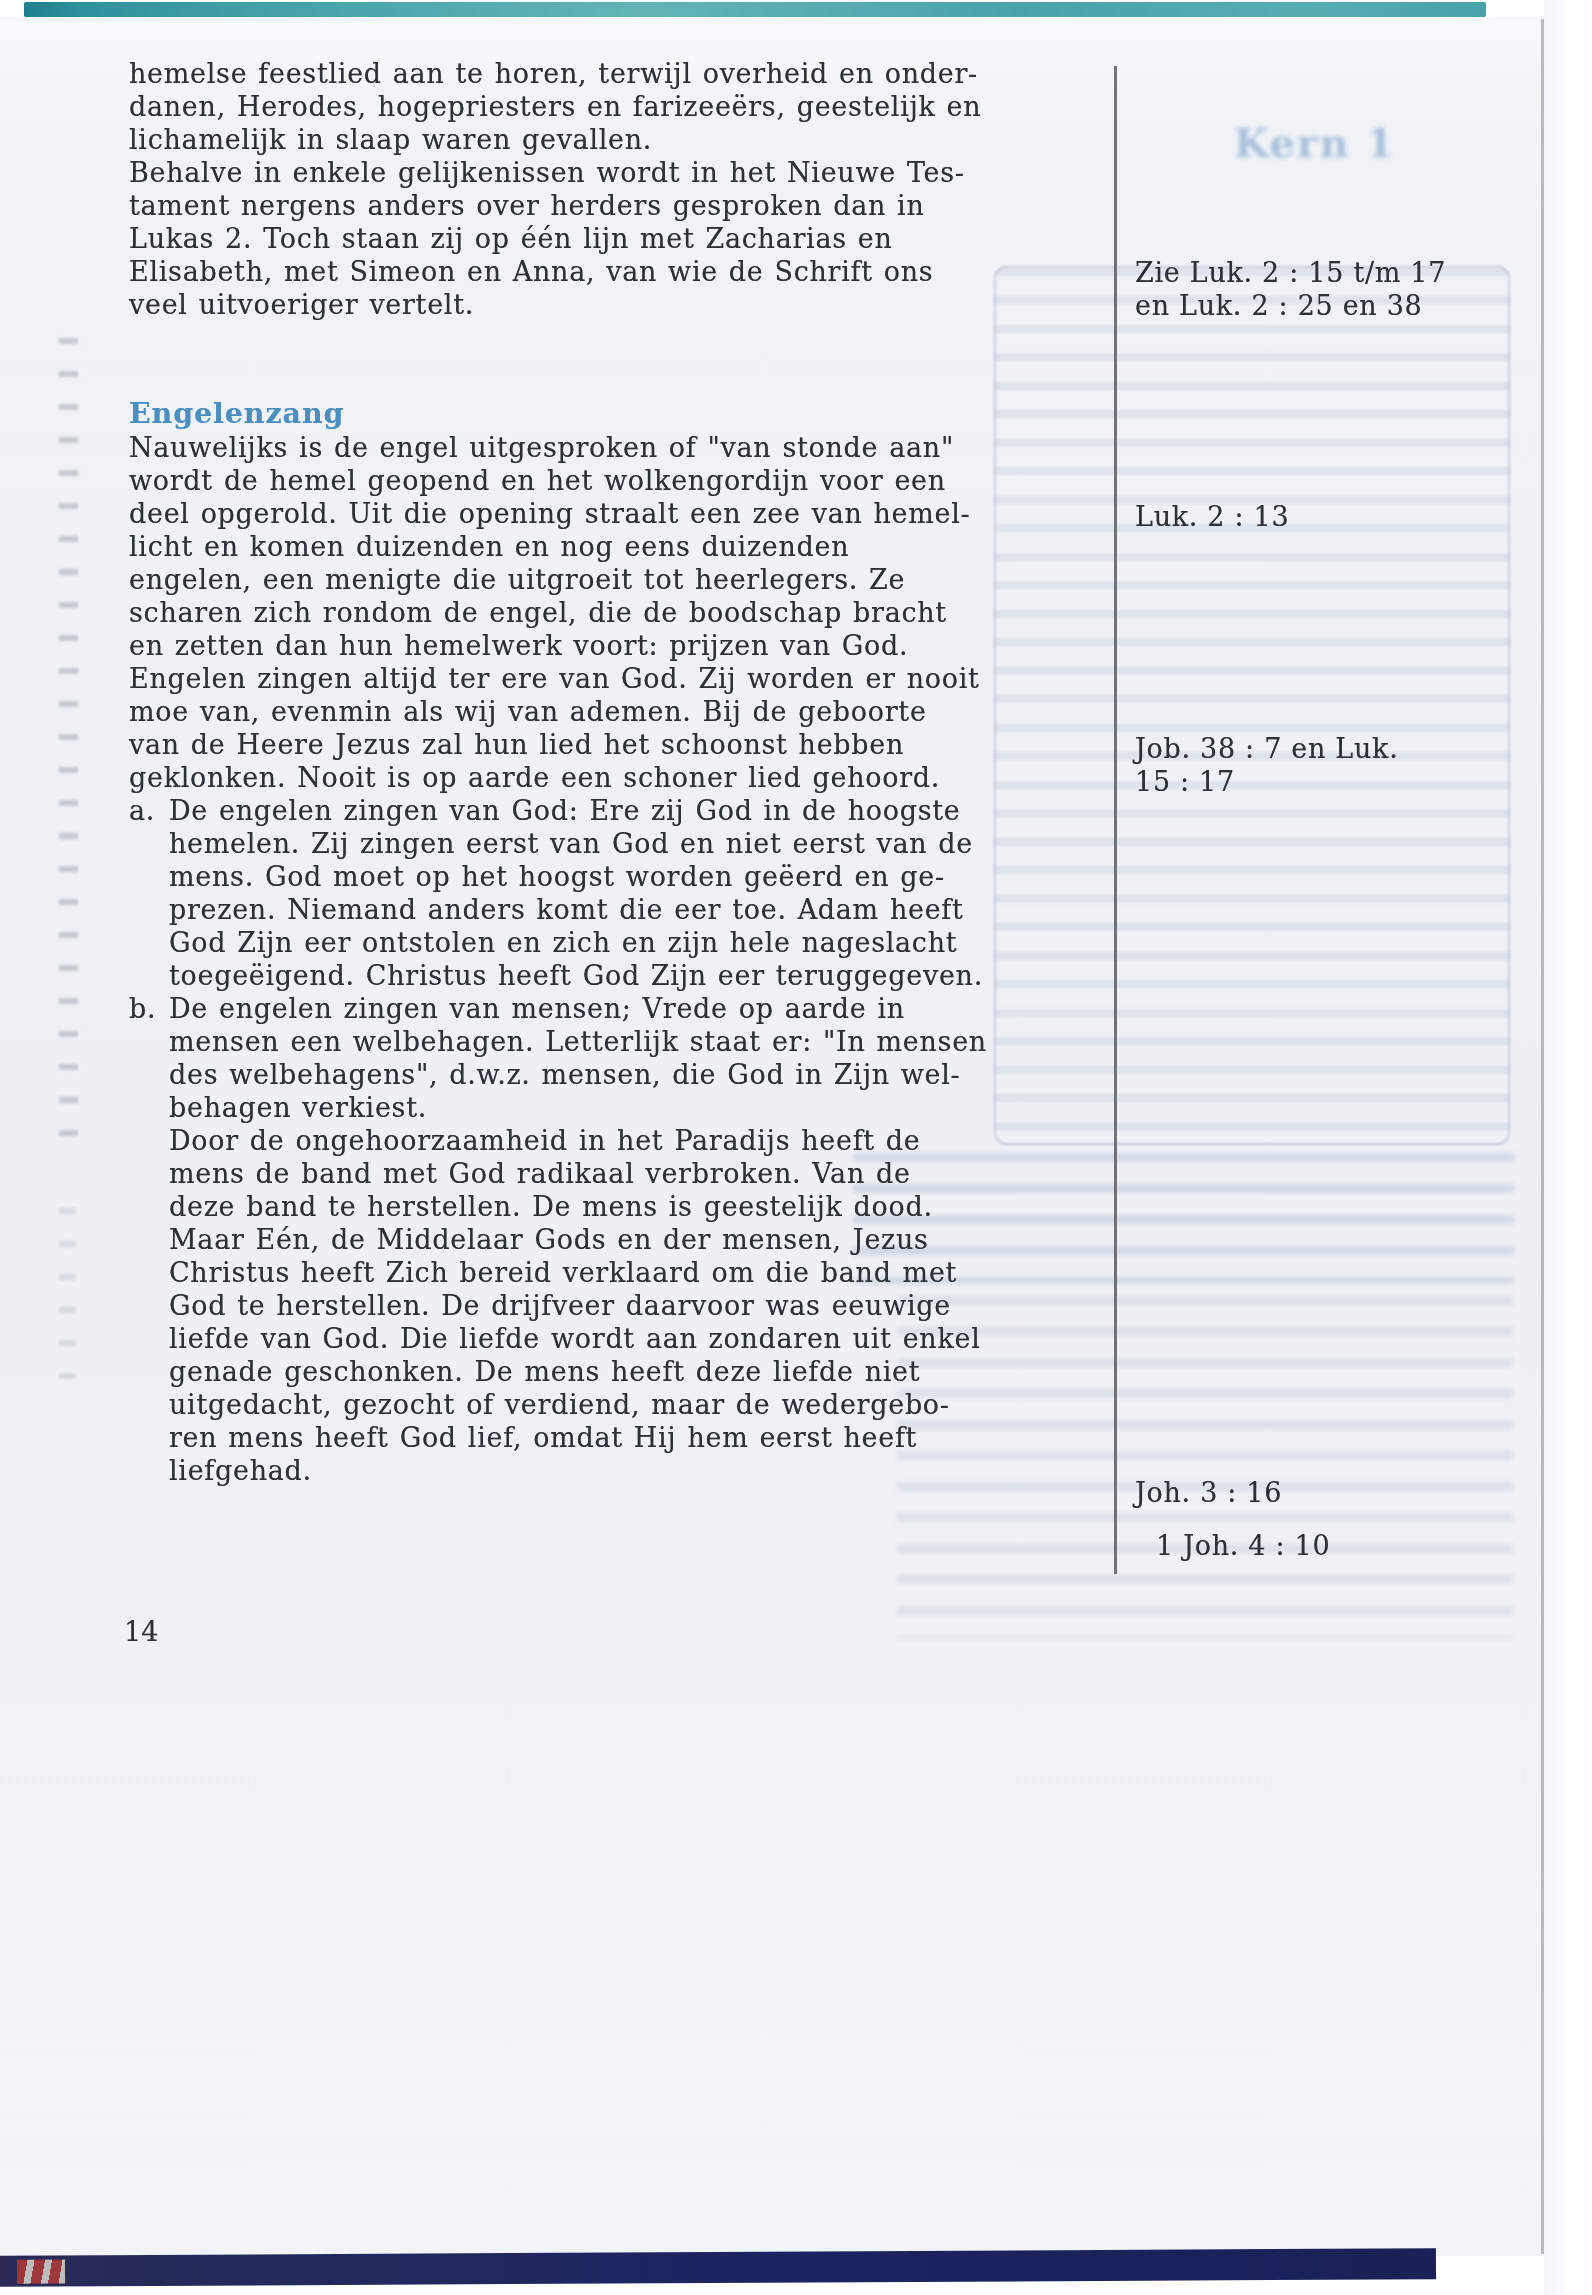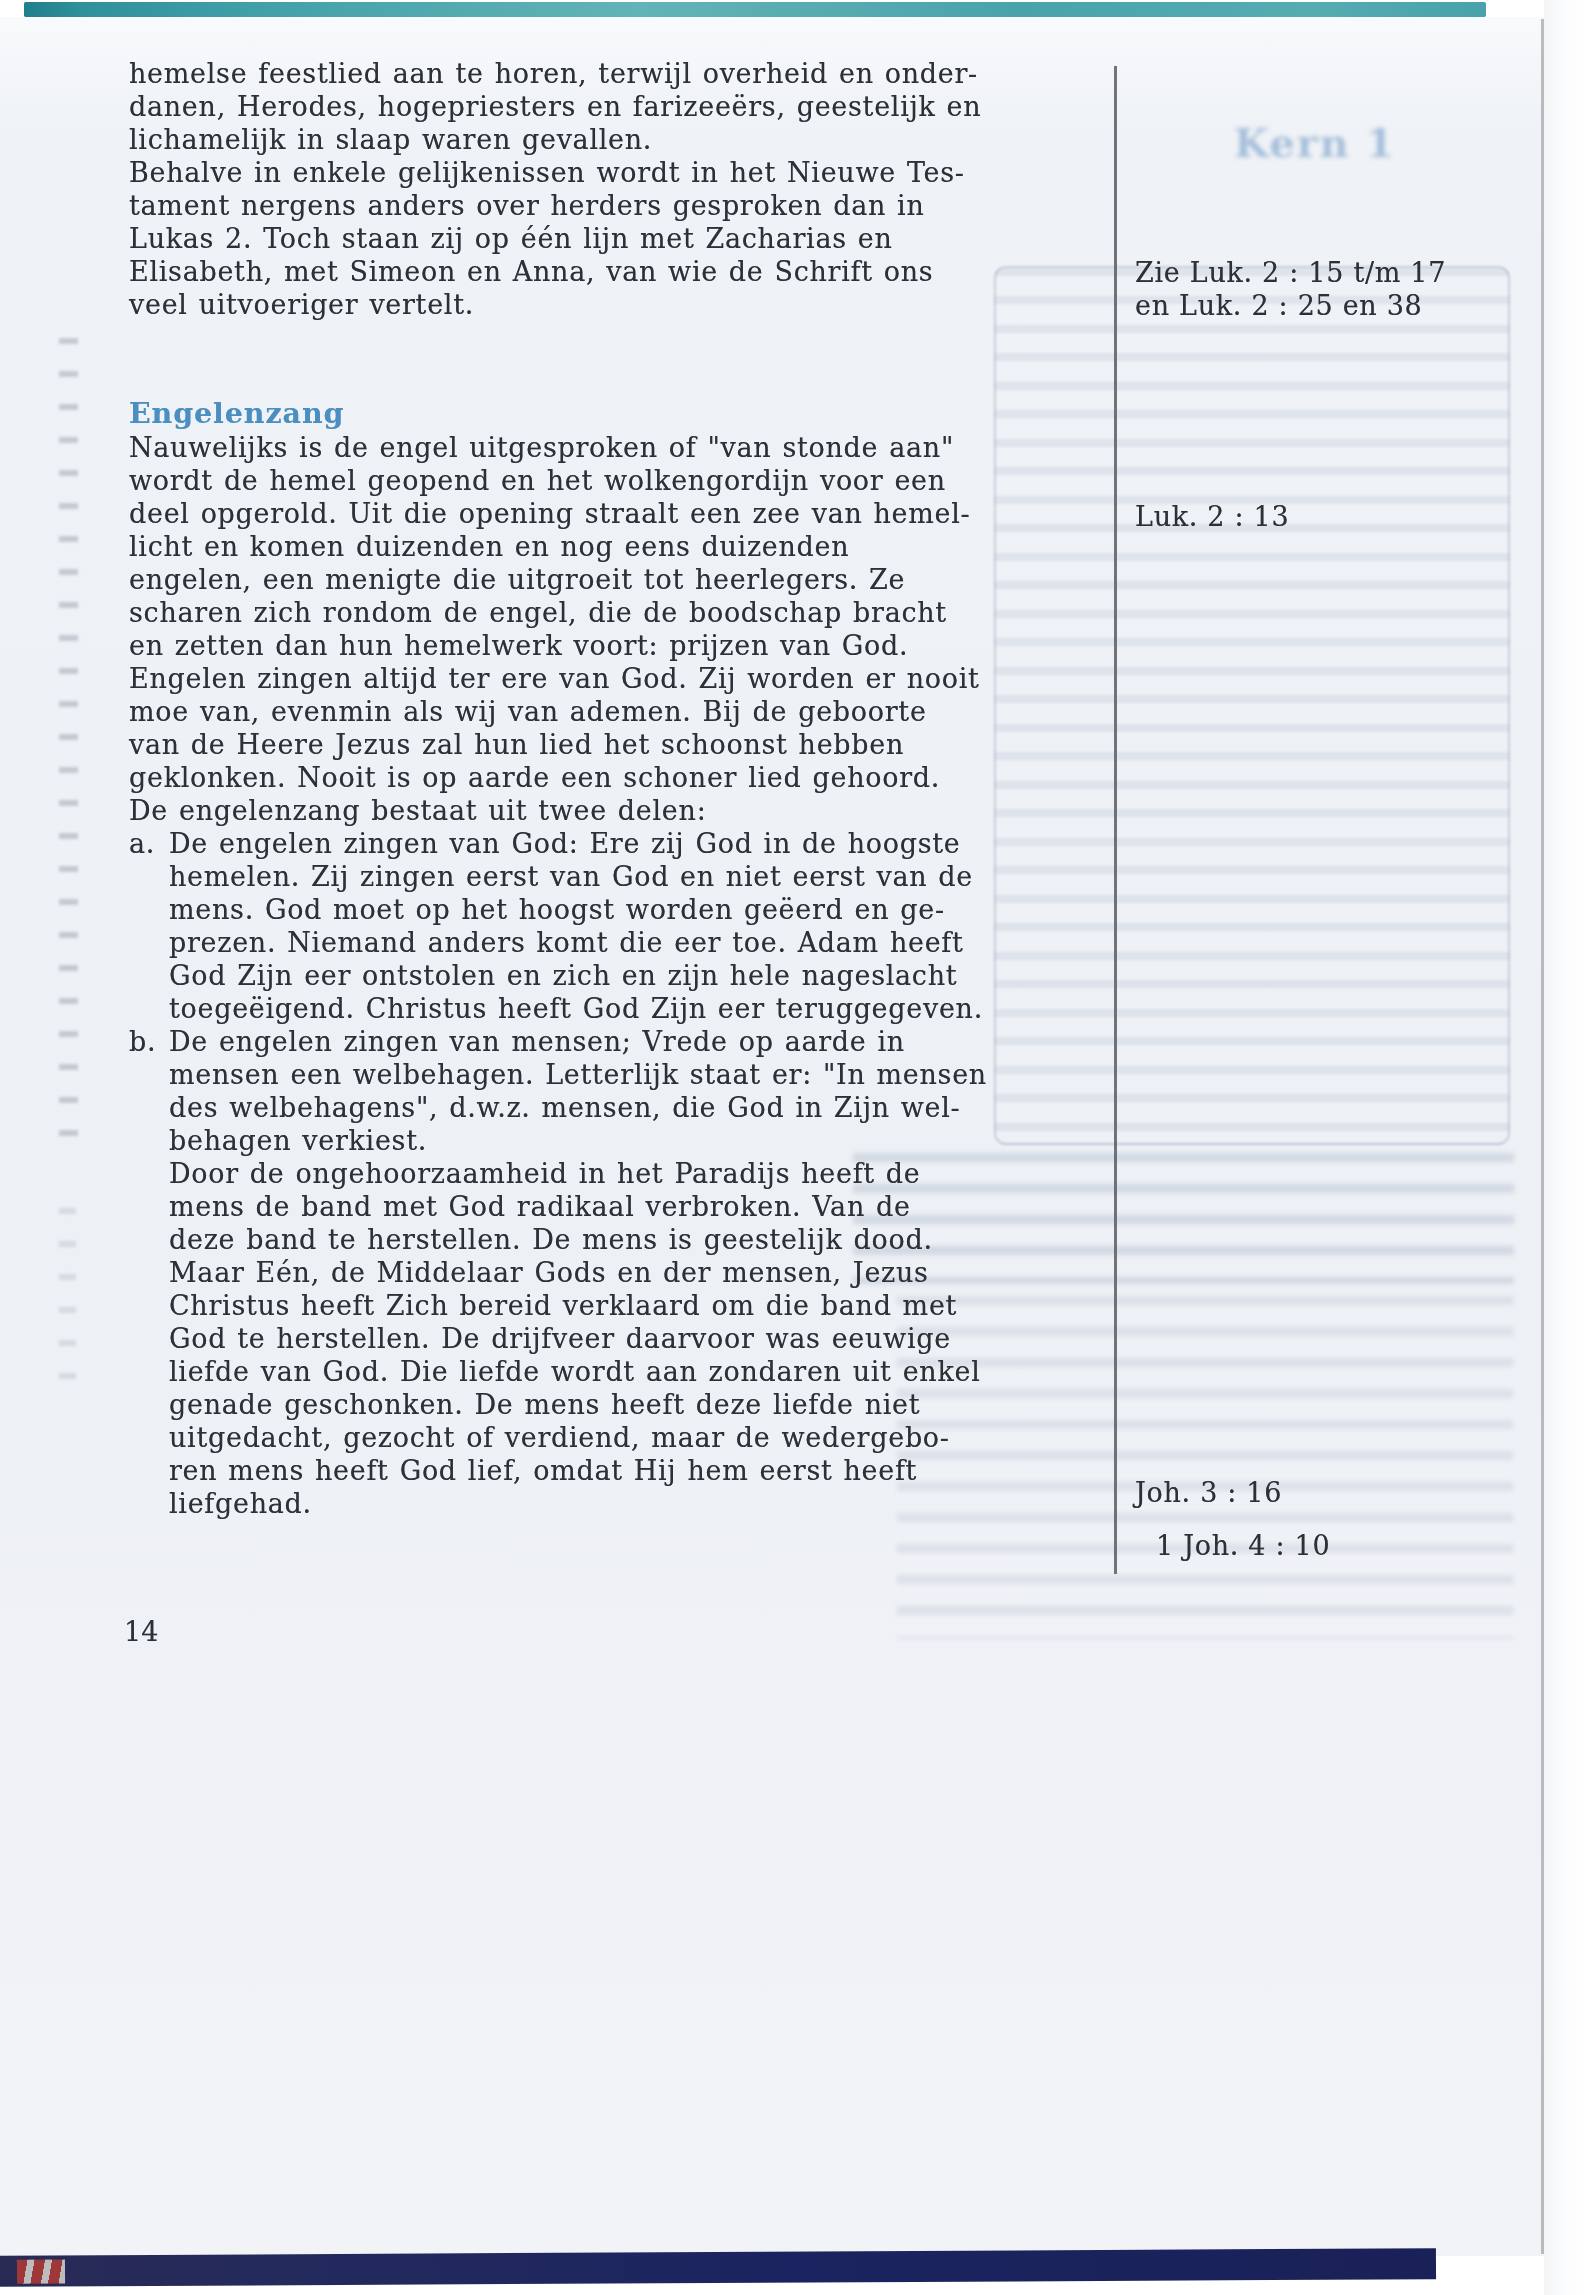--- a/index.html
+++ b/index.html
@@ -145,21 +145,20 @@
         <div class="tline">wordt de hemel geopend en het wolkengordijn voor een</div>
         <div class="tline">deel opgerold. Uit die opening straalt een zee van hemel-</div>
         <div class="tline">licht en komen duizenden en nog eens duizenden</div>
         <div class="tline">engelen, een menigte die uitgroeit tot heerlegers. Ze</div>
         <div class="tline">scharen zich rondom de engel, die de boodschap bracht</div>
         <div class="tline">en zetten dan hun hemelwerk voort: prijzen van God.</div>
         <div class="tline">Engelen zingen altijd ter ere van God. Zij worden er nooit</div>
         <div class="tline">moe van, evenmin als wij van ademen. Bij de geboorte</div>
         <div class="tline">van de Heere Jezus zal hun lied het schoonst hebben</div>
         <div class="tline">geklonken. Nooit is op aarde een schoner lied gehoord.</div>
-        <div class="tline">De engelenzang bestaat uit twee delen:</div>
       </div>
     <div class="list-item">
       <span class="marker">a.</span>
       <div>
           <div class="tline">De engelen zingen van God: Ere zij God in de hoogste</div>
           <div class="tline">hemelen. Zij zingen eerst van God en niet eerst van de</div>
           <div class="tline">mens. God moet op het hoogst worden geëerd en ge-</div>
           <div class="tline">prezen. Niemand anders komt die eer toe. Adam heeft</div>
           <div class="tline">God Zijn eer ontstolen en zich en zijn hele nageslacht</div>
           <div class="tline">toegeëigend. Christus heeft God Zijn eer teruggegeven.</div>
@@ -187,20 +186,24 @@
     </div>
   </div>
 
   <div class="margin-note" style="top:256px;">
       <div class="tline">Zie Luk. 2 : 15 t/m 17</div>
       <div class="tline">en Luk. 2 : 25 en 38</div>
     </div>
   <div class="margin-note" style="top:500px;">
       <div class="tline">Luk. 2 : 13</div>
     </div>
+  <div class="margin-note" style="top:732px;">
+      <div class="tline">Job. 38 : 7 en Luk.</div>
+      <div class="tline">15 : 17</div>
+    </div>
   <div class="margin-note" style="top:1476px;">
       <div class="tline">Joh. 3 : 16</div>
     </div>
   <div class="margin-note" style="top:1529px;margin-left:21px;">
       <div class="tline">1 Joh. 4 : 10</div>
     </div>
 
   <div class="page-number">14</div>
 
 </div>

